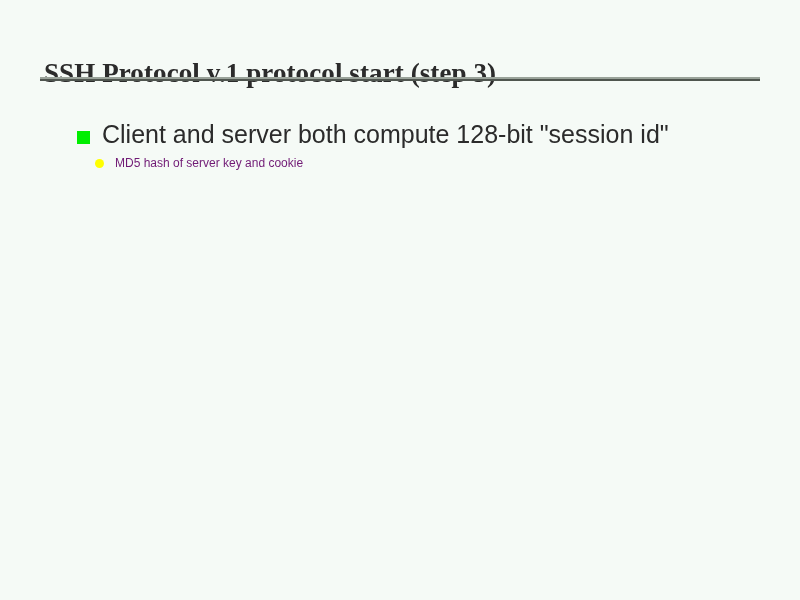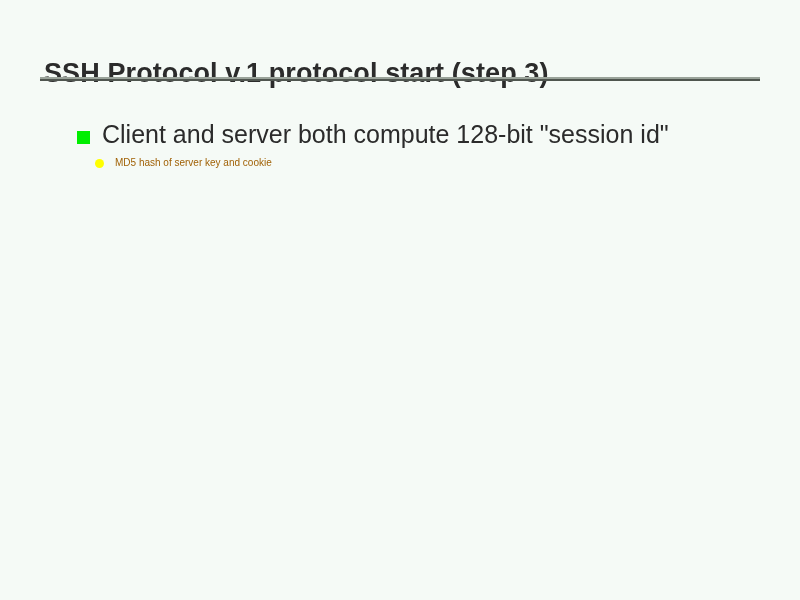--- a/index.html
+++ b/index.html
@@ -25,20 +25,21 @@
   
   .slide-title {
     position: absolute;
     left: 44px;
     top: 38px;
     font-size: 27px;
     line-height: 34px;
     color: #2b2b2b;
     letter-spacing: 0.1px;
     white-space: nowrap;
+    font-family: Liberation Serif, serif;
   }
 
   .title-rule {
     position: absolute;
     left: 40px;
     top: 77px;
     width: 720px;
     height: 4px;
   }
   .title-rule .rule-top {
@@ -90,23 +91,23 @@
   .bullet-l2 .marker-dot {
     position: absolute;
     left: 76px;
     top: 7px;
     width: 9px;
     height: 9px;
     border-radius: 50%;
     background: #ffff00;
   }
   .bullet-l2 .bullet-text {
-    font-size: 10px;
+    font-size: 12px;
     line-height: 22px;
-    color: #a16207;
+    color: #701a75;
     white-space: nowrap;
   }
 
   .group-gap {
     height: 34px;
   }
 </style>
 </head>
 <body>
 

